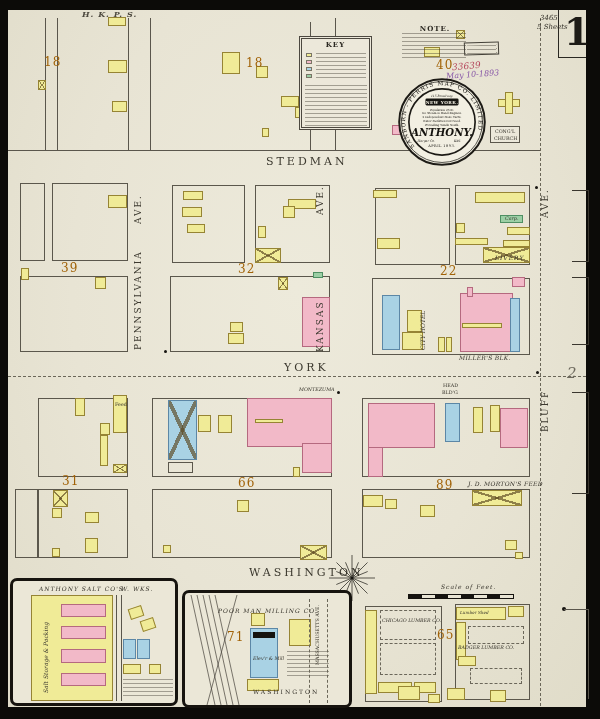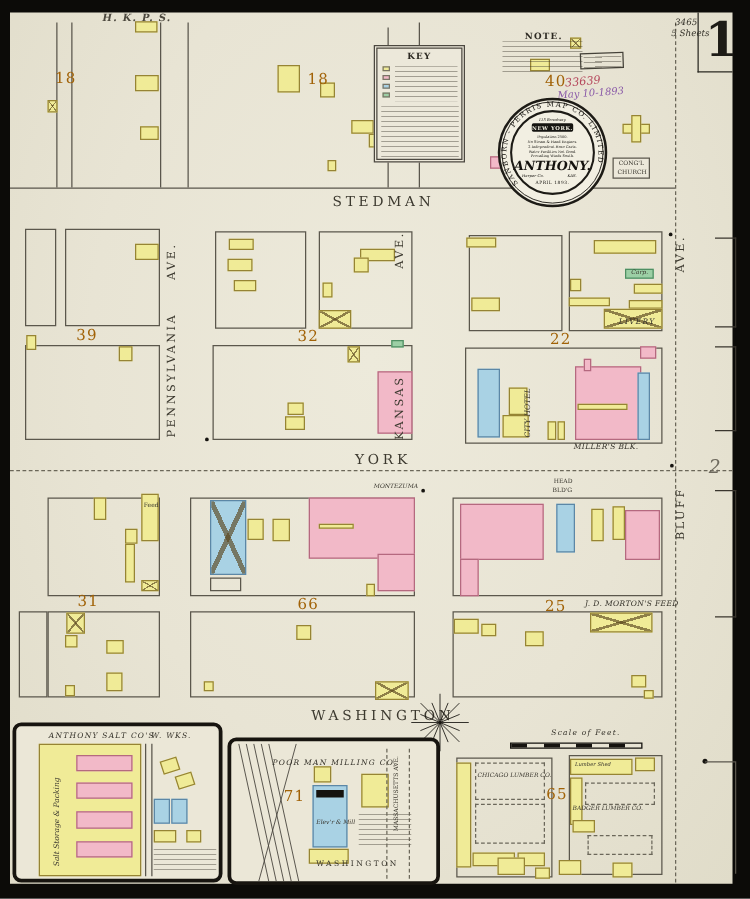--- a/index.html
+++ b/index.html
@@ -178,21 +178,21 @@
   <div class="vlabel" style="left:541px;top:432px;font-size:9px;letter-spacing:2px;">BLUFF</div>
 
   <div class="lbl blocknum" style="left:44px;top:56px;">18</div>
   <div class="lbl blocknum" style="left:246px;top:57px;">18</div>
   <div class="lbl blocknum" style="left:436px;top:59px;">40</div>
   <div class="lbl blocknum" style="left:61px;top:262px;">39</div>
   <div class="lbl blocknum" style="left:238px;top:263px;">32</div>
   <div class="lbl blocknum" style="left:440px;top:265px;">22</div>
   <div class="lbl blocknum" style="left:62px;top:475px;">31</div>
   <div class="lbl blocknum" style="left:238px;top:477px;">66</div>
-  <div class="lbl blocknum" style="left:436px;top:479px;">25</div>
+  <div class="lbl blocknum" style="left:436px;top:479px;">89</div>
 
   <div class="lbl tiny it" style="left:495px;top:255px;letter-spacing:1px;">LIVERY</div>
   <div class="lbl t5 it" style="left:505px;top:216px;">Carp.</div>
   <div class="lbl tiny it" style="left:459px;top:355px;">MILLER'S BLK.</div>
   <div class="vlabel t5" style="left:420px;top:350px;font-style:italic;">CITY HOTEL</div>
   <div class="lbl t5 it" style="left:299px;top:387px;">MONTEZUMA</div>
   <div class="lbl t5" style="left:443px;top:383px;">HEAD</div>
   <div class="lbl t5" style="left:442px;top:390px;">BLD'G</div>
   <div class="lbl tiny it" style="left:468px;top:481px;">J. D. MORTON'S FEED</div>
   <div class="lbl t5" style="left:115px;top:402px;">Feed</div>

